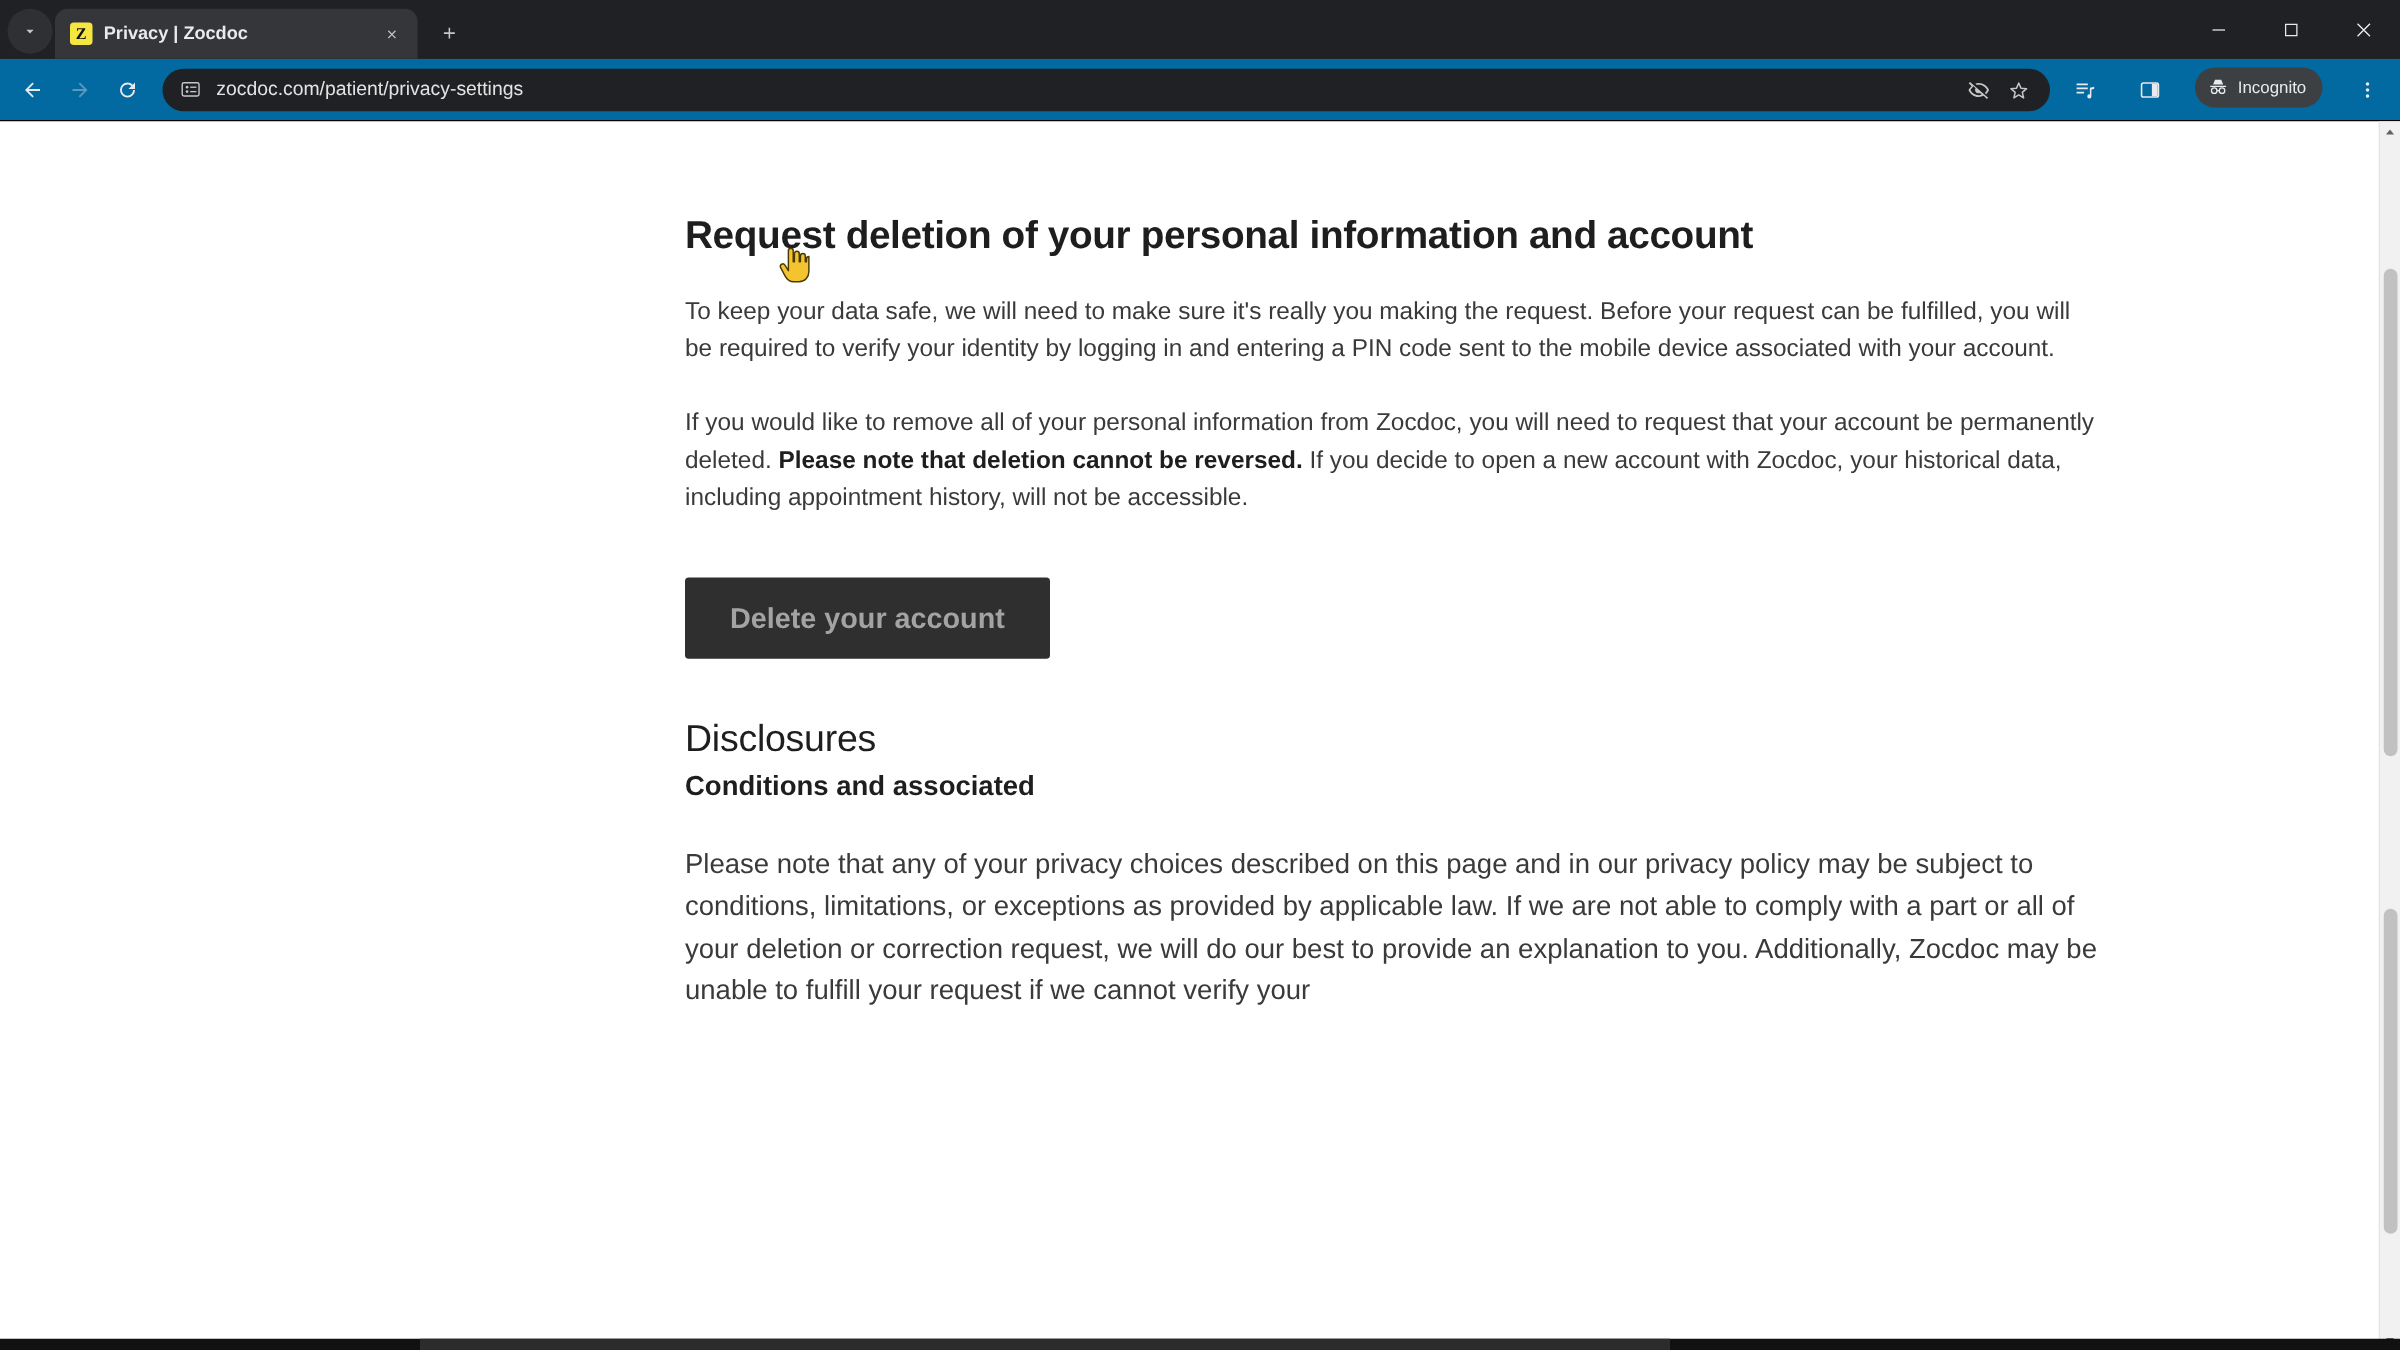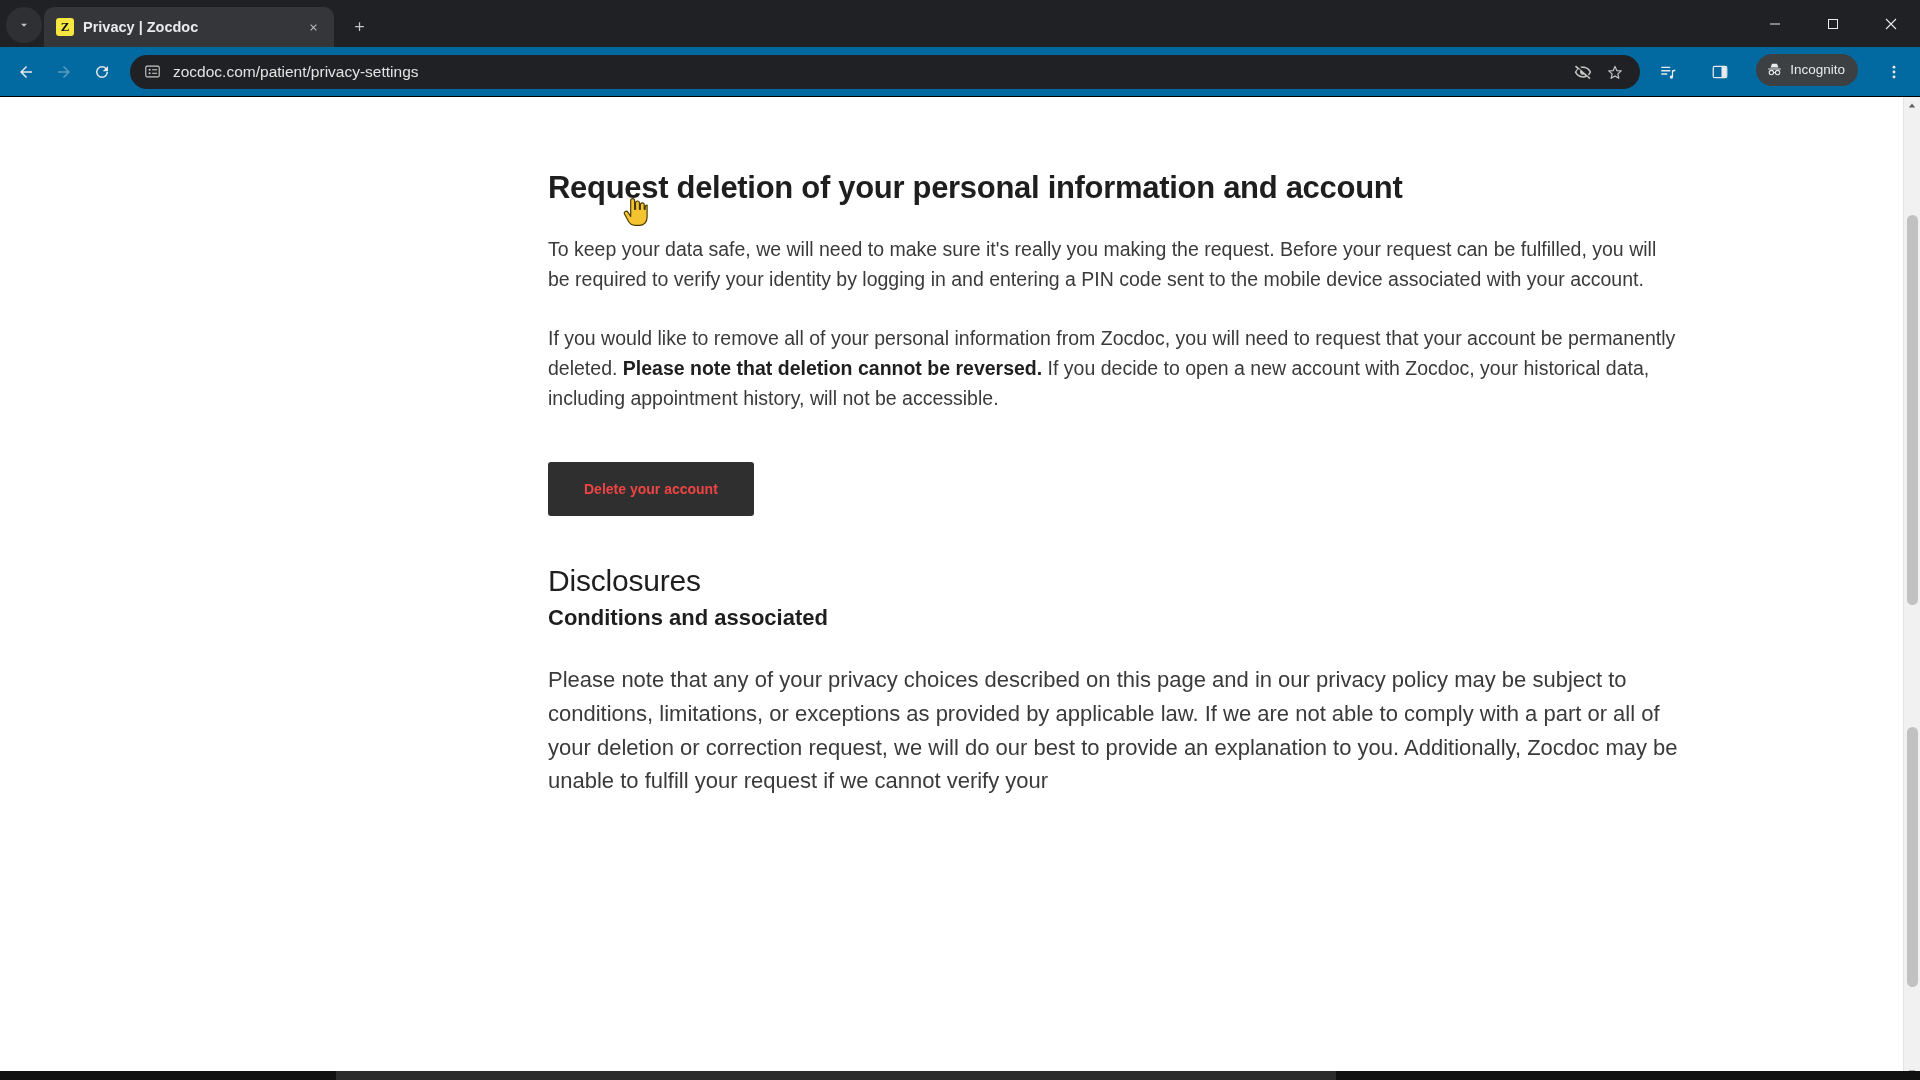--- a/index.html
+++ b/index.html
@@ -117,22 +117,22 @@
   }
 
   p.body {
     font-size: 19.5px; line-height: 1.56; margin-top: 28px;
     max-width: 1130px; color: #3a3a3a;
   }
   p.body.tight { margin-top: 26px; }
   p.body b { font-weight: 700; color: #1e1e1e; }
 
   .btn-dark {
-    display: inline-block; background: #2f2f2f; color: #ef4444;
-    padding: 19px 36px; font-size: 14px; font-weight: 600;
+    display: inline-block; background: #2f2f2f; color: #a3a3a3;
+    padding: 19px 36px; font-size: 23px; font-weight: 600;
     border: none; border-radius: 3px; cursor: pointer; margin-top: 48px;
     font-family: "Liberation Sans", sans-serif;
   }
 
   h3.disclosures {
     font-size: 30px; font-weight: 500; margin-top: 48px; color: #1e1e1e;
     letter-spacing: -.2px;
   }
   h4.sub { font-size: 22px; font-weight: 600; margin-top: 7px; color: #1e1e1e; }
   p.disc-body { font-size: 22px; line-height: 1.54; margin-top: 32px; max-width: 1150px; color: #3a3a3a; }

